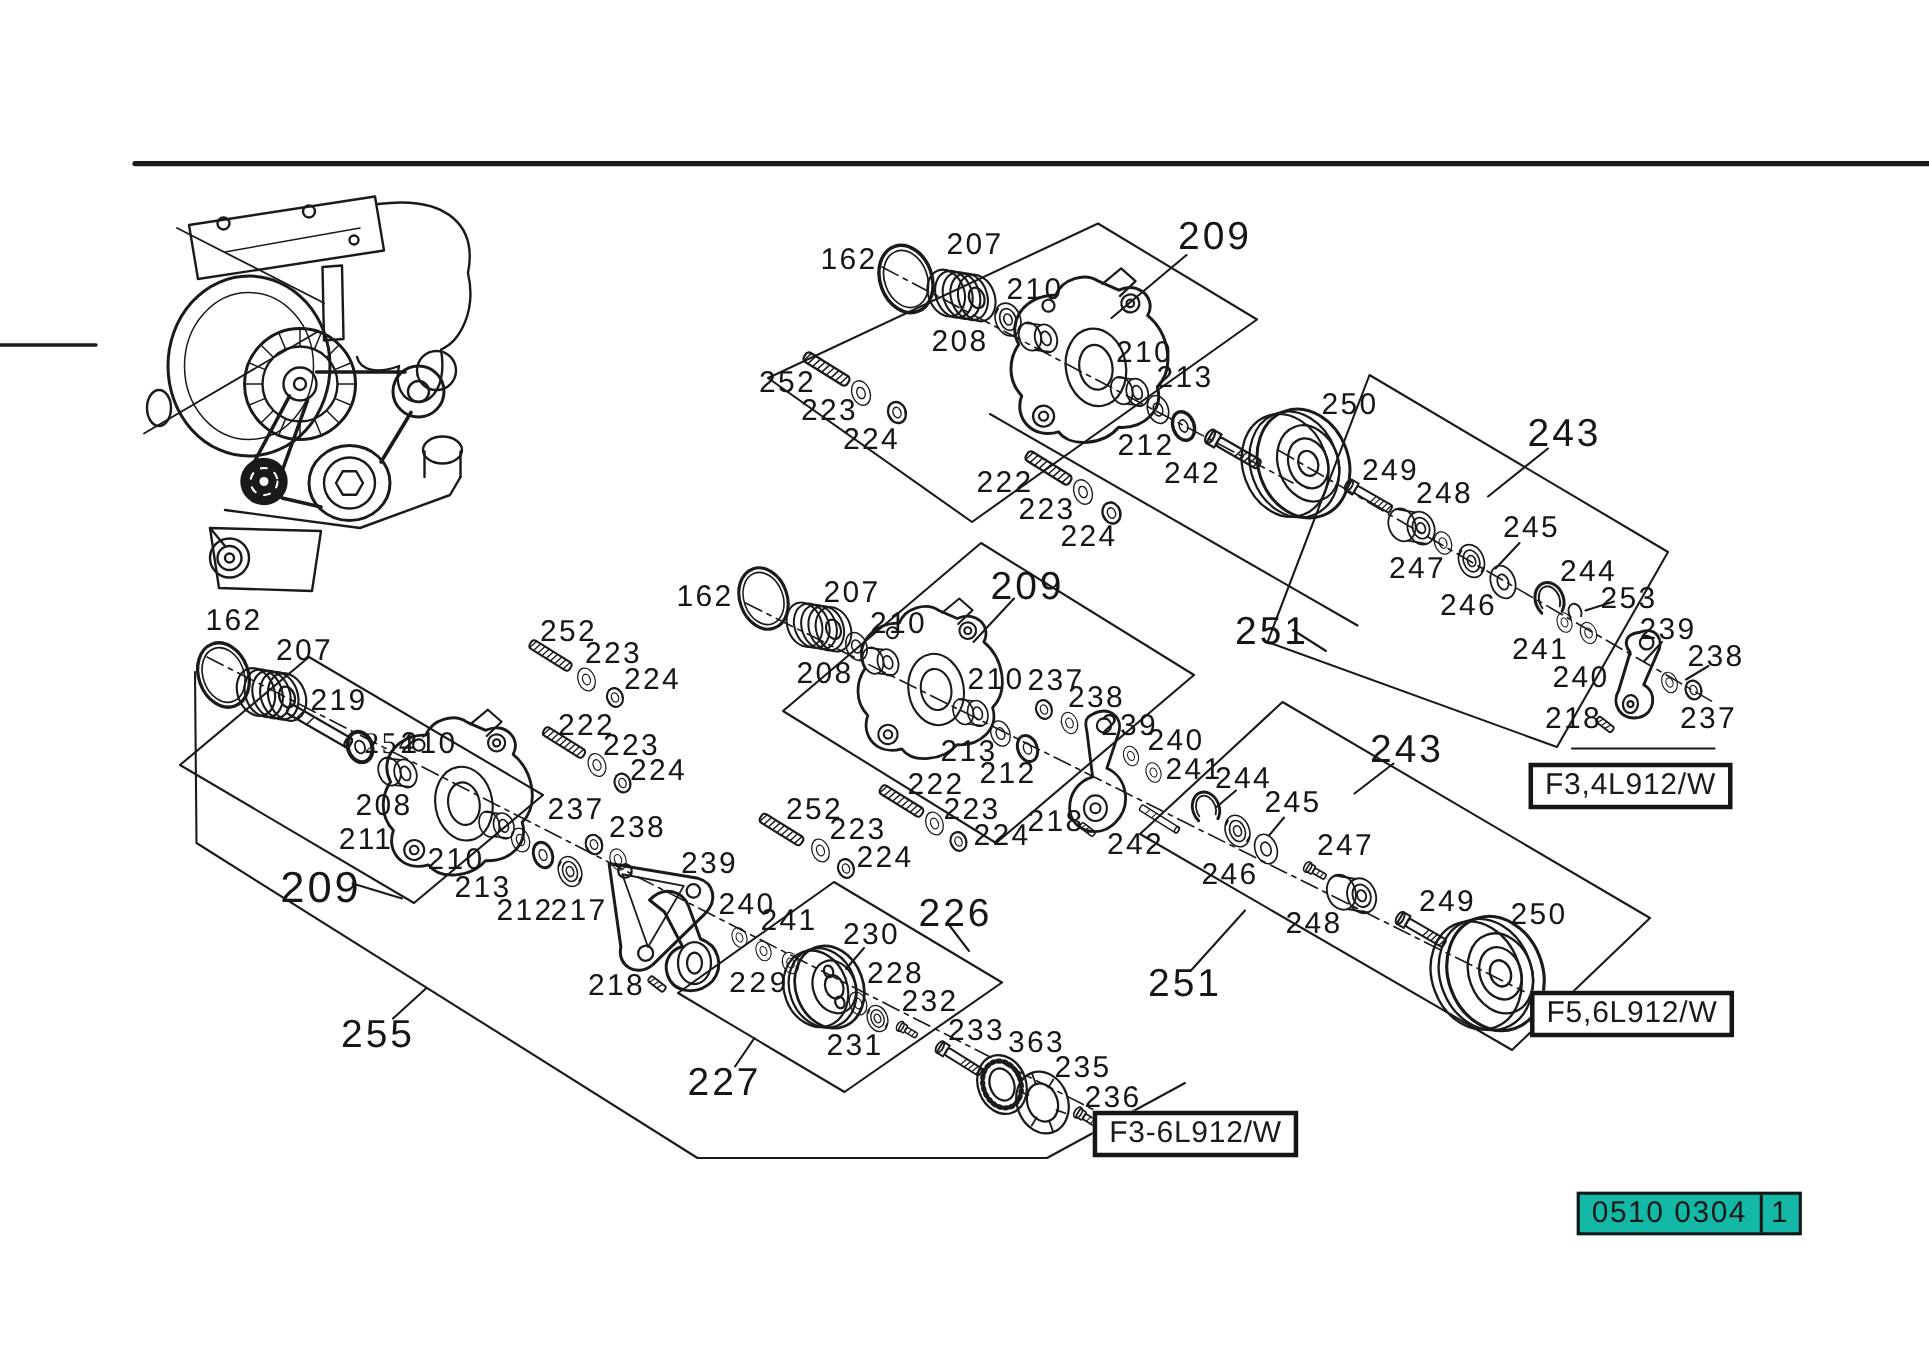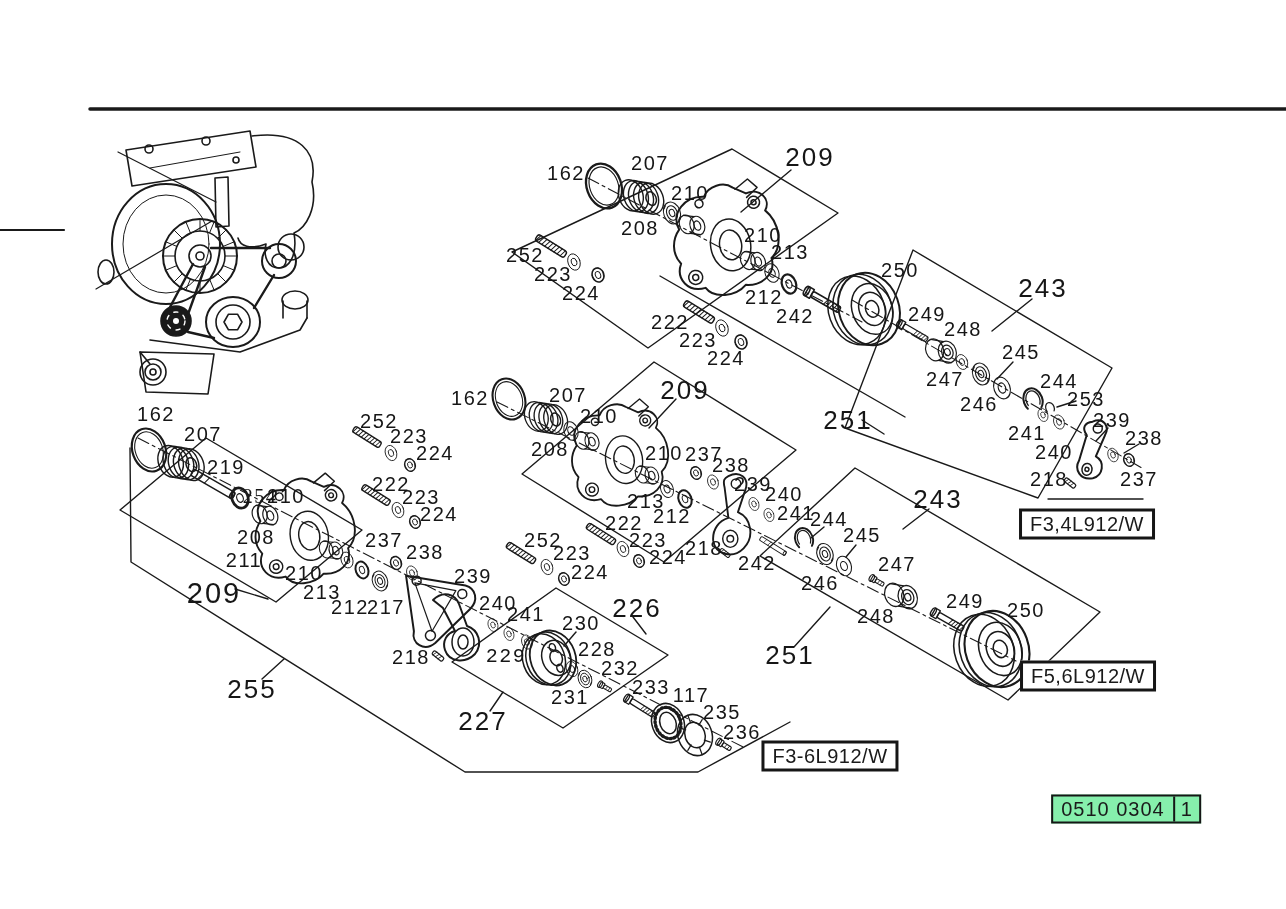--- a/index.html
+++ b/index.html
@@ -6,21 +6,21 @@
   .page{position:relative;width:1286px;height:909px;background:#ffffff;overflow:hidden;
         font-family:"Liberation Sans",sans-serif;color:#1a1a1a}
   #diagram{position:absolute;left:0;top:0;width:1286px;height:909px}
   .lbl{position:absolute;transform:translate(-50%,-50%);font-size:20px;letter-spacing:1.5px;
        font-weight:400;white-space:nowrap;color:#161616;line-height:1}
   .lbl.l{font-size:26px;letter-spacing:2px}
   .lbl.xl{font-size:29px;letter-spacing:2px}
   .tag{position:absolute;transform:translate(-50%,-50%);border:3px solid #161616;background:#fff;
        padding:1px 8px;font-size:20px;letter-spacing:.5px;white-space:nowrap}
   .sheetbox{position:absolute;transform:translate(-50%,-50%);border:2px solid #161616;display:flex;
-       align-items:center;font-size:20px;letter-spacing:1px;background:#86efac}
+       align-items:center;font-size:20px;letter-spacing:1px;background:#14b8a6}
   .sheetbox .c1{padding:1px 8px;border-right:2px solid #161616}
   .sheetbox .c2{padding:1px 6px}
 </style>
 </head>
 <body>
 
 <div class="page">
   <svg id="diagram" viewBox="0 0 1286 909">
       <g stroke="#1a1a1a" fill="none" stroke-width="1.5" stroke-linecap="round" stroke-linejoin="round">
         <g>
@@ -737,25 +737,25 @@
       <div class="lbl" style="left: 526px; top: 614px;">241</div>
       <div class="lbl" style="left: 411px; top: 657px;">218</div>
       <div class="lbl" style="left: 506px; top: 657px; font-family: Liberation Mono, monospace;">229</div>
       <div class="lbl l" style="left: 637px; top: 608px;">226</div>
       <div class="lbl" style="left: 581px; top: 623px;">230</div>
       <div class="lbl" style="left: 597px; top: 649px;">228</div>
       <div class="lbl" style="left: 620px; top: 668px;">232</div>
       <div class="lbl" style="left: 570px; top: 697px;">231</div>
       <div class="lbl l" style="left: 483px; top: 721px;">227</div>
       <div class="lbl" style="left: 651px; top: 687px;">233</div>
-      <div class="lbl" style="left: 691px; top: 695px;">117</div>
+      <div class="lbl" style="left: 691px; top: 695px;">363</div>
       <div class="lbl" style="left: 722px; top: 712px;">235</div>
       <div class="lbl" style="left: 742px; top: 732px; text-align: center;">236</div>
       <div class="lbl l" style="left: 252px; top: 689px;">255</div>
     </div>
   <div class="tag" id="tag0" style="left: 1087px; top: 524px;"><span>F3,4L912/W</span></div>
   <div class="tag" id="tag1" style="left: 1088px; top: 676px;"><span>F5,6L912/W</span></div>
-  <div class="tag" id="tag2" style="left: 830px; top: 756px;"><span>F3-6L912/W</span></div>
+  <div class="tag" id="tag2" style="left: 797px; top: 756px;"><span>F3-6L912/W</span></div>
   <div class="sheetbox" id="sheetbox" style="left: 1126px; top: 809px;">
     <span class="c1">0510 0304</span>
     <span class="c2">1</span>
   </div>
 </div>
 
 </body></html>

